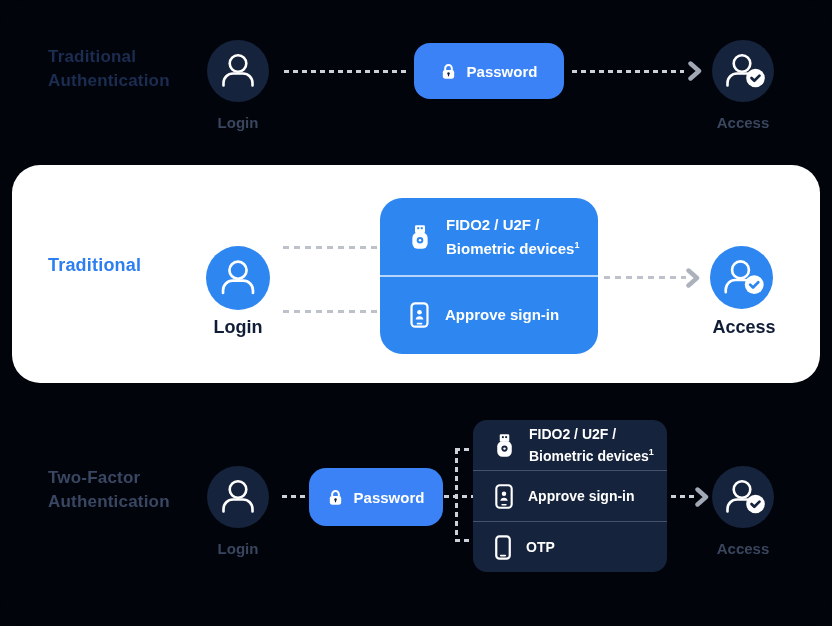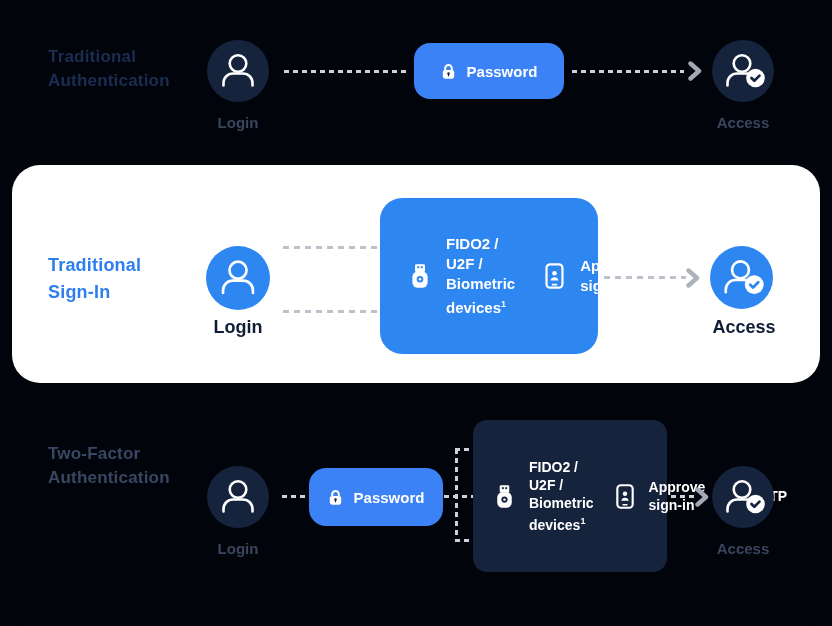--- a/index.html
+++ b/index.html
@@ -5,38 +5,38 @@
   html,body{margin:0;padding:0;background:#01040B;}
   .stage{
     position:relative;width:832px;height:626px;background:#01040B;
     font-family:"Liberation Sans",sans-serif;overflow:hidden;border-radius:26px;
   }
   .abs{position:absolute;}
   
   .sec-title{position:absolute;left:48px;font-size:17px;font-weight:700;line-height:24px;letter-spacing:.2px;}
   .sec-title.trad{top:45px;color:#1C2D52;}
   .sec-title.pwless{top:252px;color:#2D7FF0;font-size:18px;line-height:27px;}
-  .sec-title.twofa{top:442px;color:#3A4763;}
+  .sec-title.twofa{top:466px;color:#3A4763;}
   
   .avatar{position:absolute;width:62px;height:62px;border-radius:50%;display:flex;align-items:center;justify-content:center;}
   .avatar.navy{background:#16233C;}
   .avatar.blue{background:#2E86F1;width:64px;height:64px;}
   
   .nlabel{position:absolute;width:90px;text-align:center;font-size:15px;font-weight:700;color:#3A465E;}
   .clabel{position:absolute;width:94px;text-align:center;font-size:18px;font-weight:600;color:#101D36;}
   
   .pill{position:absolute;background:#3b82f6;border-radius:16px;display:flex;align-items:center;justify-content:center;gap:11px;color:#FFFFFF;font-size:15px;font-weight:600;}
   
   .dot-line{position:absolute;height:3px;background:repeating-linear-gradient(90deg,#CDD2DA 0 5px,transparent 5px 9px);}
   .dot-line.v{width:3px;background:repeating-linear-gradient(180deg,#CDD2DA 0 5px,transparent 5px 9px);}
   .dash-line{position:absolute;height:2.5px;background:repeating-linear-gradient(90deg,#BDC2CA 0 6px,transparent 6px 11px);}
   
   .card{position:absolute;left:12px;top:165px;width:808px;height:218px;background:#FFFFFF;border-radius:28px;}
   
-  .optbox{position:absolute;display:flex;flex-direction:row;color:#fff;}
+  .optbox{position:absolute;display:flex;flex-direction:column;color:#fff;}
   .optbox.blue{left:380px;top:198px;width:218px;height:156px;border-radius:22px;background:#2E86F1;--box-bg:#2E86F1;}
   .optbox.dark{left:473px;top:420px;width:194px;height:152px;border-radius:14px;background:#16233C;--box-bg:#16233C;}
   .optrow{flex:1;display:flex;align-items:center;gap:16px;padding-left:30px;}
   .optbox.dark .optrow{gap:15px;padding-left:22px;}
   .optrow .txt{font-size:15px;font-weight:600;line-height:20px;}
   .optbox.dark .optrow .txt{font-size:14px;line-height:18px;}
   .optrow sup{font-size:9px;}
   .divider{height:1.5px;background:rgba(255,255,255,.65);flex:none;}
   .optbox.dark .divider{height:1px;background:#46516B;}
   svg{display:block;}
@@ -91,21 +91,20 @@
         <path d="M39.5 38 l2.8 2.8 l5.2 -5.2" fill="none" stroke="#16233C" stroke-width="2.7" stroke-linecap="round" stroke-linejoin="round"></path>
       </svg>
     </span>
   </div>
   <div class="nlabel" style="left:698px;top:114px;">Access</div>
 
   <div class="card"></div>
 
   <div class="sec-title pwless">
     <div>Traditional</div>
-    <div>Sign-In</div>
   </div>
 
   <div class="avatar blue" style="left:206px;top:246px;">
     <span>
       <svg viewBox="0 0 62 62" width="64" height="64">
         <circle cx="31" cy="23.5" r="8.3" fill="none" stroke="#fff" stroke-width="2.6"></circle>
         <path d="M16.5 45.5 v-2.5 a9.5 9.5 0 0 1 9.5 -9.5 h10 a9.5 9.5 0 0 1 9.5 9.5 v2.5" fill="none" stroke="#fff" stroke-width="2.6" stroke-linecap="round"></path>
       </svg>
     </span>
   </div>

